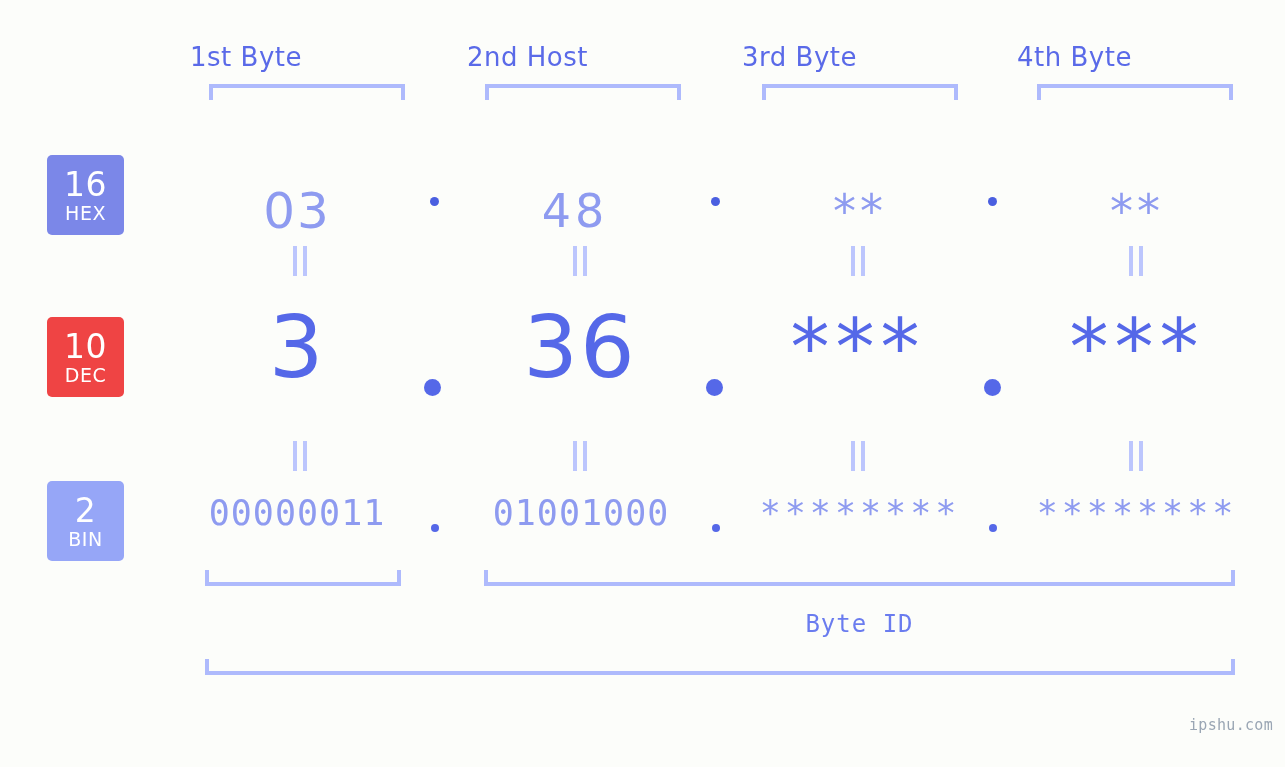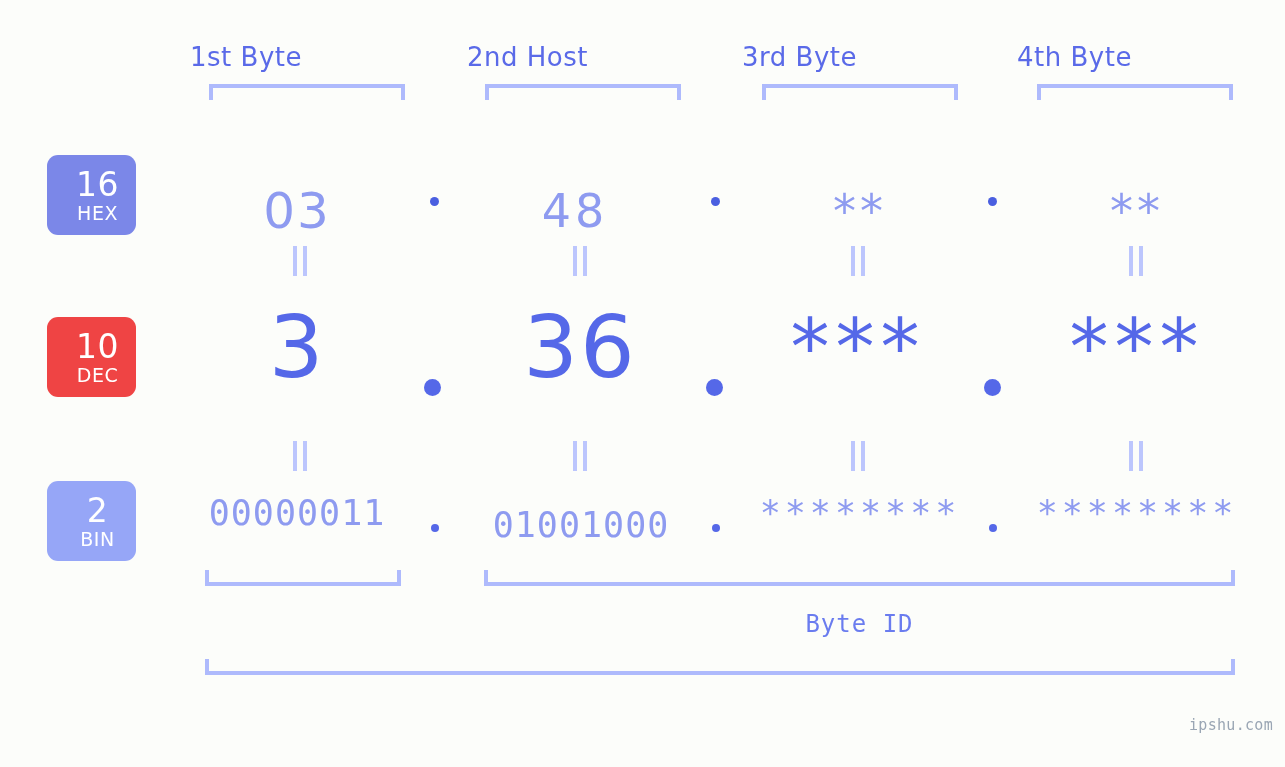--- a/index.html
+++ b/index.html
@@ -55,29 +55,28 @@
     border-right: 4px solid #aebafc;
     box-sizing: border-box;
   }
 
   
   .badge {
     position: absolute;
     left: 47px;
     width: 77px;
     height: 80px;
-    border-radius: 11px;
+    border-radius: 5px;
     color: #ffffff;
     display: flex;
     flex-direction: column;
     align-items: center;
     justify-content: center;
     font-family: "DejaVu Sans", sans-serif;
     line-height: 1;
-    padding-left: 12px;
   }
   .badge .num {
     font-size: 33px;
     font-weight: 400;
     letter-spacing: 0.5px;
     margin-bottom: 3px;
   }
   .badge .nm {
     font-size: 19px;
     font-weight: 400;
@@ -269,21 +268,21 @@
       <span></span>
       <span></span>
     </div>
   <div class="eq eq-down" style="left:1129px;">
       <span></span>
       <span></span>
     </div>
 
   <div class="row-bin">
     <div class="cell" style="left:177px;">00000011</div>
-    <div class="cell" style="left:461px;margin-top:12px;">01001000</div>
+    <div class="cell" style="left:461px;">01001000</div>
     <div class="cell stars" style="left:740px;">********</div>
     <div class="cell stars" style="left:1017px;">********</div>
     <div class="dot dot-bin" style="left:431px;"></div>
     <div class="dot dot-bin" style="left:712px;"></div>
     <div class="dot dot-bin" style="left:989px;"></div>
   </div>
 
   <div class="bracket-bottom" style="left:205px; width:196px; top:570px;"></div>
   <div class="bracket-bottom" style="left:484px; width:751px; top:570px;"></div>
 

